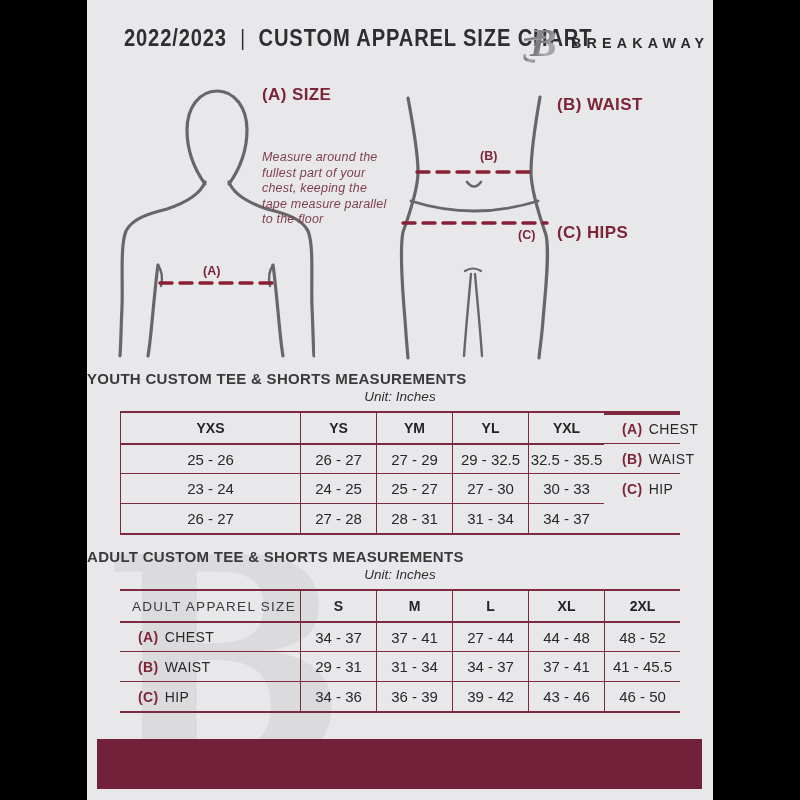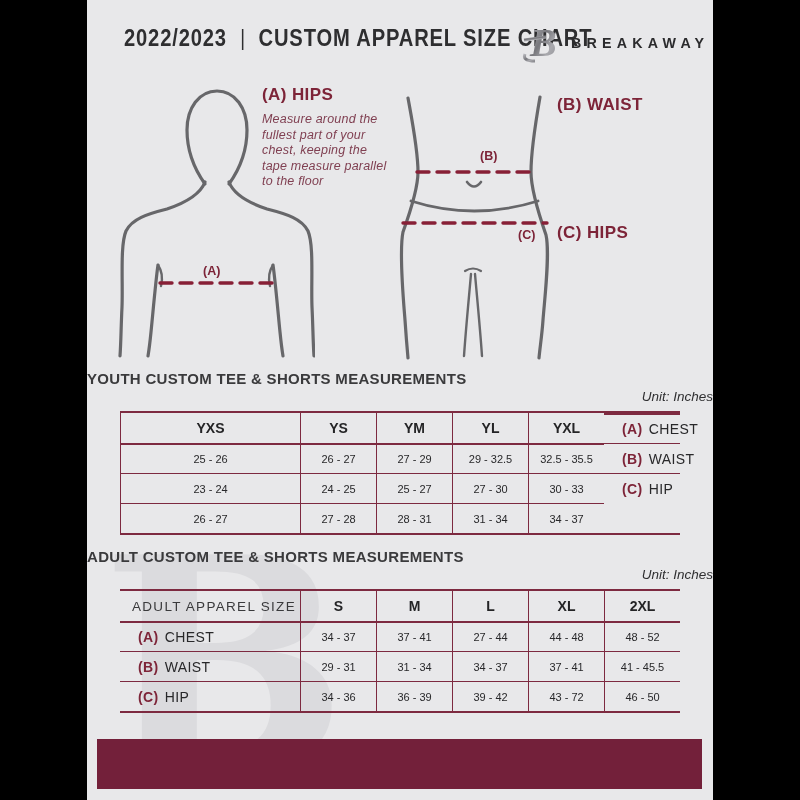--- a/index.html
+++ b/index.html
@@ -28,31 +28,31 @@
     transform:scaleX(0.84);transform-origin:left center;white-space:nowrap;}
   .hdr-year,.hdr-title{font-size:24px;font-weight:bold;color:#2E2E30;letter-spacing:1px;}
   .hdr-div{font-size:22px;color:#2E2E30;font-weight:normal;padding:0 2px;}
   .brand{position:absolute;left:426px;top:20px;display:flex;align-items:center;gap:13px;}
   .brand-name{font-size:15px;font-weight:bold;color:#2B2B2D;letter-spacing:5.5px;transform:scaleX(0.95);transform-origin:left center;}
 
   
   .fig{position:absolute;z-index:2;}
   .sec-head{position:absolute;z-index:3;font-size:17px;font-weight:bold;color:var(--maroon);letter-spacing:0.4px;}
   .sec-body{position:absolute;z-index:3;font-size:12.5px;font-style:italic;color:var(--bodytext);
-    line-height:1.24;white-space:pre-line;letter-spacing:0.2px;}
+    line-height:1.24;white-space:pre-line;letter-spacing:0.2px;margin-top:38px;}
   .marker{position:absolute;z-index:4;font-size:12.5px;font-weight:bold;color:var(--maroon);}
 
   
   .tbl-title{position:absolute;width:757px;font-size:15px;font-weight:bold;color:var(--ink2);letter-spacing:0.3px;z-index:3;}
-  .tbl-unit{position:absolute;width:626px;text-align:right;font-size:13.5px;font-style:italic;color:#2F2F31;z-index:3;}
+  .tbl-unit{position:absolute;width:626px;text-align:center;font-size:13.5px;font-style:italic;color:#2F2F31;z-index:3;}
   .size-table{position:absolute;left:33px;width:560px;display:grid;
     grid-template-columns:180px 76px 76px 76px 76px 76px;
     border-top:2px solid var(--line);border-bottom:2px solid var(--line);z-index:3;}
   .td{height:30px;display:flex;align-items:center;justify-content:center;
-    font-size:11px;color:#28282A;}
+    font-size:15px;color:#28282A;}
   .td.v{border-left:1.4px solid var(--line);}
   .td.hd{font-weight:bold;font-size:14px;color:#242426;}
   .td.corner{justify-content:flex-start;padding-left:12px;font-size:13.5px;
     letter-spacing:1.3px;color:#3A3A3C;font-weight:normal;}
   .td.rowlbl{justify-content:flex-start;padding-left:18px;font-size:14px;letter-spacing:0.4px;}
   .td .key{color:var(--maroon);font-weight:bold;margin-right:6px;}
   .row2{border-top:2px solid var(--line);}
   .row1{border-top:1.4px solid var(--line);}
 
   
@@ -109,21 +109,21 @@
     <path d="M76 179 C74 202 71 232 69 261" stroke-width="2.4"></path>
     <path d="M80 179 C82 202 85 232 87 261" stroke-width="2.4"></path>
     <path d="M22 77 L136 77" stroke="#871F36" stroke-width="3.4" stroke-dasharray="12 8"></path>
     <path d="M8 128 L152 128" stroke="#871F36" stroke-width="3.4" stroke-dasharray="12 8"></path>
   </svg>
 
   <div class="marker" style="left:116px;top:264px;">(A)</div>
   <div class="marker" style="left:393px;top:149px;">(B)</div>
   <div class="marker" style="left:431px;top:228px;">(C)</div>
 
-  <div class="sec-head" style="left:175px;top:85px;">(A) HIPS</div>
+  <div class="sec-head" style="left:175px;top:85px;">(A) SIZE</div>
   <div class="sec-body" style="left:175px;top:112px;width:150px;">Measure around the
 fullest part of your
 chest, keeping the
 tape measure parallel
 to the floor</div>
 
   <div class="sec-head" style="left:470px;top:85px;margin-top:10px;">(B) WAIST</div>
 
   <div class="sec-head" style="left:470px;top:223px;">(C) HIPS</div>
 
@@ -199,19 +199,19 @@
     <div class="td v row1">37 - 41</div>
     <div class="td v row1">41 - 45.5</div>
 
     <div class="td rowlbl row1">
         <span class="key">(C)</span>
         <span>HIP</span>
       </div>
     <div class="td v row1">34 - 36</div>
     <div class="td v row1">36 - 39</div>
     <div class="td v row1">39 - 42</div>
-    <div class="td v row1">43 - 72</div>
+    <div class="td v row1">43 - 46</div>
     <div class="td v row1">46 - 50</div>
   </div>
 
   <div class="footer-bar"></div>
 
 </div>
 
 </body></html>

